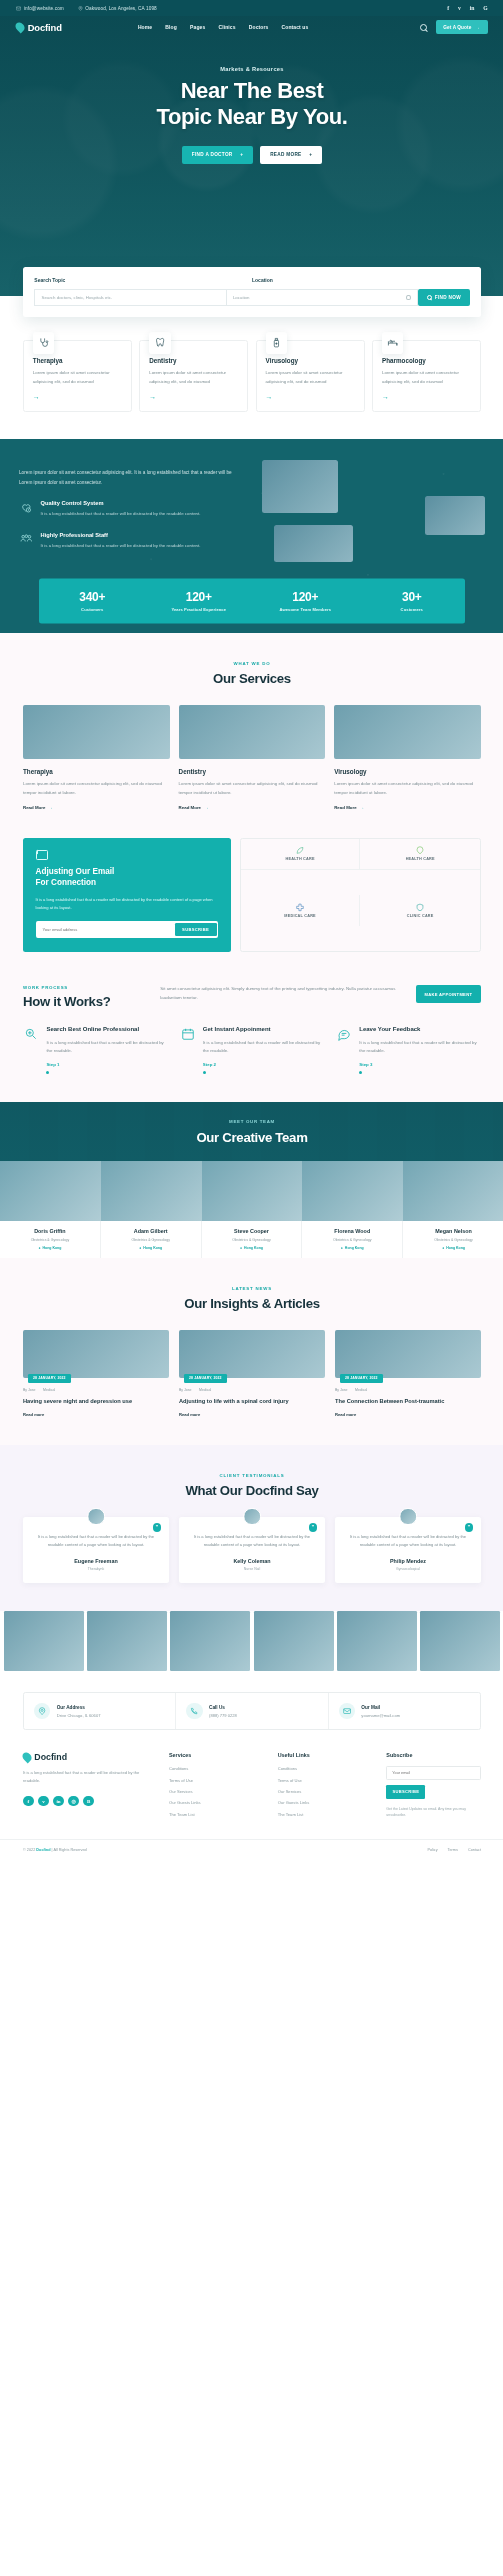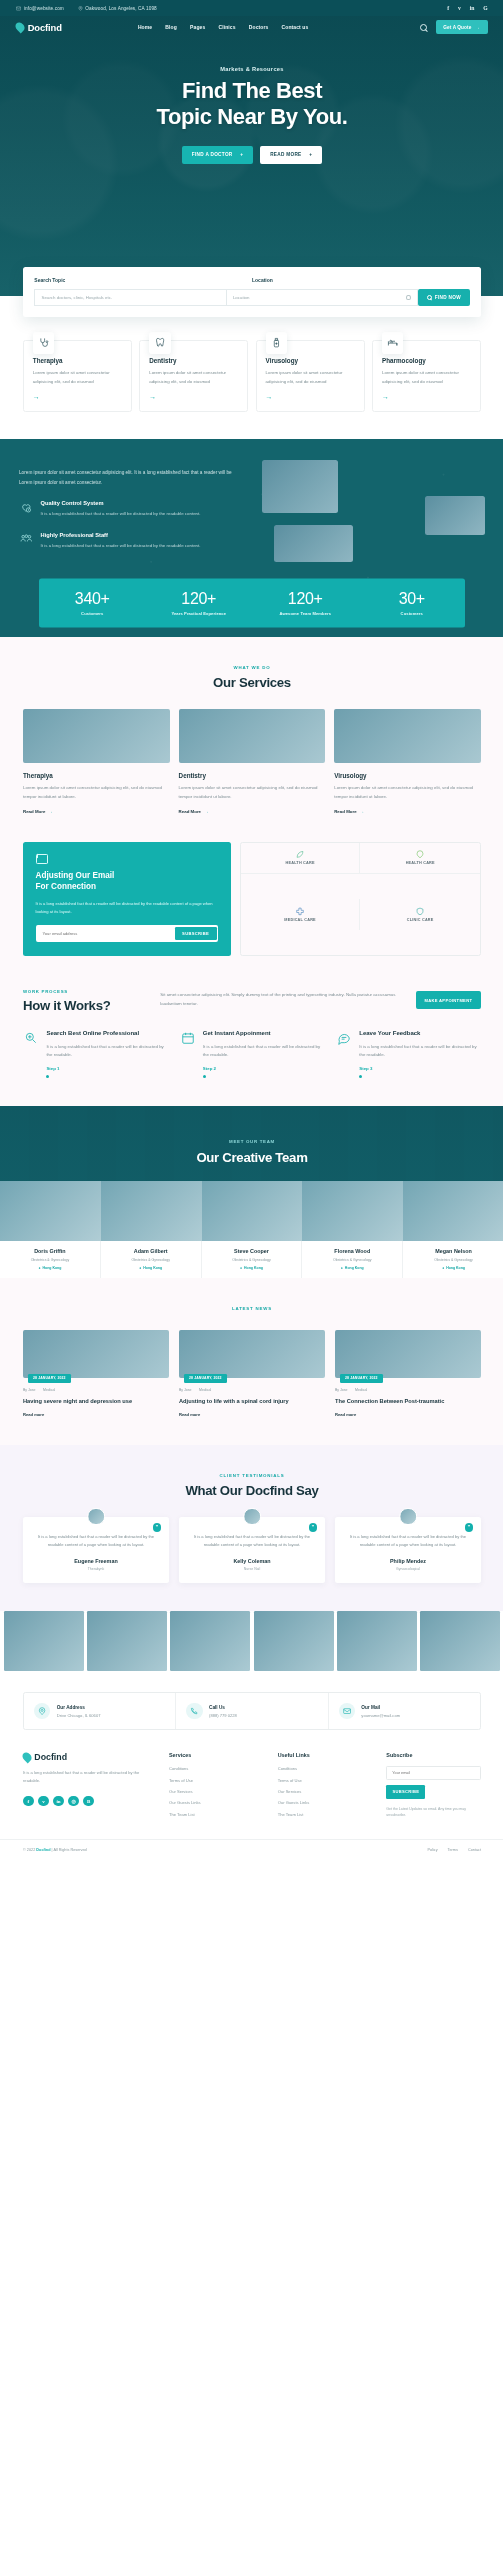--- a/index.html
+++ b/index.html
@@ -81,21 +81,21 @@
   .feat-h{font-size:5.7px;font-weight:bold;color:#fff;margin-bottom:4.4px}
   .feat-p{font-size:4.4px;line-height:1.95;color:#bcd7da}
   .why-right{flex:1;position:relative;padding-top:3.8px}
   .ph{border-radius:2.5px;background:linear-gradient(135deg,#5b8fa0,#8fb6c2);position:absolute}
   .ph1{width:76px;height:53px;left:3.8px;top:2.5px}
   .ph2{width:60px;height:39px;right:0;top:38px}
   .ph3{width:79px;height:37px;left:15px;top:67px}
 
   .stats{margin:15px 20px 0;background:#12aeae;border-radius:2.5px;display:flex;position:relative;z-index:3;padding:11.3px 0 12.6px;transform:translateY(12.6px)}
   .stat{flex:1;text-align:center}
-  .stat-n{font-size:16px;font-weight:normal;color:#fff;letter-spacing:-0.3px}
+  .stat-n{font-size:12px;font-weight:bold;color:#fff;letter-spacing:-0.3px}
   .stat-l{font-size:4.1px;font-weight:bold;color:#e4fbfb;margin-top:3.1px;letter-spacing:0.1px}
   .why-pad{height:21.4px}
 
   
   .sec{padding:28px 23px}
   .eyebrow{text-align:center;font-size:4.4px;font-weight:bold;color:#14a8a6;letter-spacing:0.8px;margin-bottom:5px}
   .sec-h{text-align:center;font-size:13.2px;font-weight:bold;color:#17333c;letter-spacing:-0.3px}
   .srv{display:flex;gap:8.8px;margin-top:19px}
   .srv-card{flex:1}
   .srv-img{height:54px;border-radius:1.9px;background:linear-gradient(135deg,#6e9fae,#a9c8d1)}
@@ -114,35 +114,35 @@
   .news-form{display:flex;background:#fff;border-radius:1.9px;padding:1.9px;align-items:center}
   .news-form input{flex:1;border:0;outline:0;font-size:4.1px;color:#95a4a8;padding:0 5px;font-family:inherit}
   .news-sub{background:#13b0ad;color:#fff;font-size:4.1px;font-weight:bold;letter-spacing:0.3px;padding:4.4px 7.6px;border-radius:1.3px}
   .news-r{flex:1;border:0.6px solid #e9edee;border-radius:2.5px;display:grid;grid-template-columns:1fr 1fr;gap:0}
   .brand{height:31.5px;display:flex;flex-direction:column;align-items:center;justify-content:center;gap:2.5px;border-right:0.6px solid #eef1f2;border-bottom:0.6px solid #eef1f2}
   .brand:nth-child(2n){border-right:0}
   .brand:nth-child(n+3){border-bottom:0}
   .brand-n{font-size:3.8px;font-weight:bold;color:#5f7178;letter-spacing:0.2px}
 
   
-  .how-head{display:flex;align-items:center;gap:11.3px;padding:28px 23px 0}
+  .how-head{display:flex;align-items:flex-start;gap:11.3px;padding:28px 23px 0}
   .how-h{font-size:13.2px;font-weight:bold;color:#17333c;letter-spacing:-0.3px;width:126px}
   .how-eye{font-size:4.4px;font-weight:bold;color:#14a8a6;letter-spacing:0.7px;margin-bottom:3.8px}
   .how-p{flex:1;font-size:4.4px;line-height:2;color:#7d8e93;padding-bottom:1.9px}
   .btn-appt{background:#13b0ad;color:#fff;font-size:4.1px;font-weight:bold;letter-spacing:0.3px;padding:6.3px 8.8px;border-radius:1.9px;white-space:nowrap;margin-bottom:1.9px}
   .steps{display:flex;gap:11.3px;padding:16.4px 23px 28px}
   .step{flex:1;display:flex;gap:7px}
   .step-ic{width:16.4px;height:16.4px;flex:0 0 16.4px;display:flex;align-items:center;justify-content:center}
   .step-h{font-size:6px;font-weight:bold;color:#17333c;line-height:1.35;margin-bottom:5px}
   .step-p{font-size:4.4px;line-height:1.95;color:#7d8e93}
   .step-n{margin-top:6.3px;font-size:4.4px;font-weight:bold;color:#13b0ad}
   .step-dot{width:3.1px;height:3.1px;border-radius:50%;background:#13b0ad;margin-top:3.8px}
 
   
-  .team{position:relative;padding:33px 0 0;background:#0f5d66;overflow:hidden}
+  .team{position:relative;padding:17px 0 0;background:#0f5d66;overflow:hidden}
   .team-bg{position:absolute;inset:0;background:linear-gradient(180deg,rgba(14,86,95,.93),rgba(16,95,104,.93)),
     repeating-linear-gradient(90deg,#2d7f88 0 29px,#246f79 29px 58px)}
   .team-head{position:relative;z-index:2;text-align:center;padding-bottom:16.4px}
   .team-eye{font-size:4.4px;font-weight:bold;color:#8fd9da;letter-spacing:0.7px;margin-bottom:5.7px}
   .team-h{font-size:13.2px;font-weight:bold;color:#fff;letter-spacing:-0.3px}
   .team-grid{position:relative;z-index:2;display:flex}
   .tm{flex:1}
   .tm-img{height:60px;background:linear-gradient(135deg,#74a6b4,#b0cdd5)}
   .tm-meta{background:#fff;padding:7px 5.7px 8.2px;text-align:center;border-right:0.6px solid #eef1f2}
   .tm-n{font-size:5.4px;font-weight:bold;color:#17333c;margin-bottom:3.8px}
@@ -252,21 +252,21 @@
         <div class="btn-quote">
           <span>Get A Quote</span>
           <span>→</span>
         </div>
       </div>
     </nav>
 
     <div class="hero-body">
       <div class="hero-kicker">Markets &amp; Resources</div>
       <h1 class="hero-title">
-        <span>Find The Best</span><br>
+        <span>Near The Best</span><br>
         <span>Topic Near By You.</span>
       </h1>
       <div class="hero-btns">
         <div class="hb primary">
           <span>FIND A DOCTOR</span>
           <span>+</span>
         </div>
         <div class="hb ghost">
           <span>READ MORE</span>
           <span>+</span>
@@ -600,20 +600,21 @@
               <span>●</span>
               <span>Hong Kong</span>
             </div>
         </div>
       </div>
     </div>
   </section>
 
   <section class="sec" style="background:#fdf9fb">
     <div class="eyebrow">LATEST NEWS</div>
+    <h2 class="sec-h">Our Insights &amp; Articles</h2>
     <div class="blog">
       <div class="bc">
         <div class="bc-img">
             <div class="bc-date">28 JANUARY, 2022</div>
           </div>
         <div class="bc-meta">
             <span>By Jose</span>
             <span>Medical</span>
           </div>
         <div class="bc-h">Having severe night and depression use</div>

